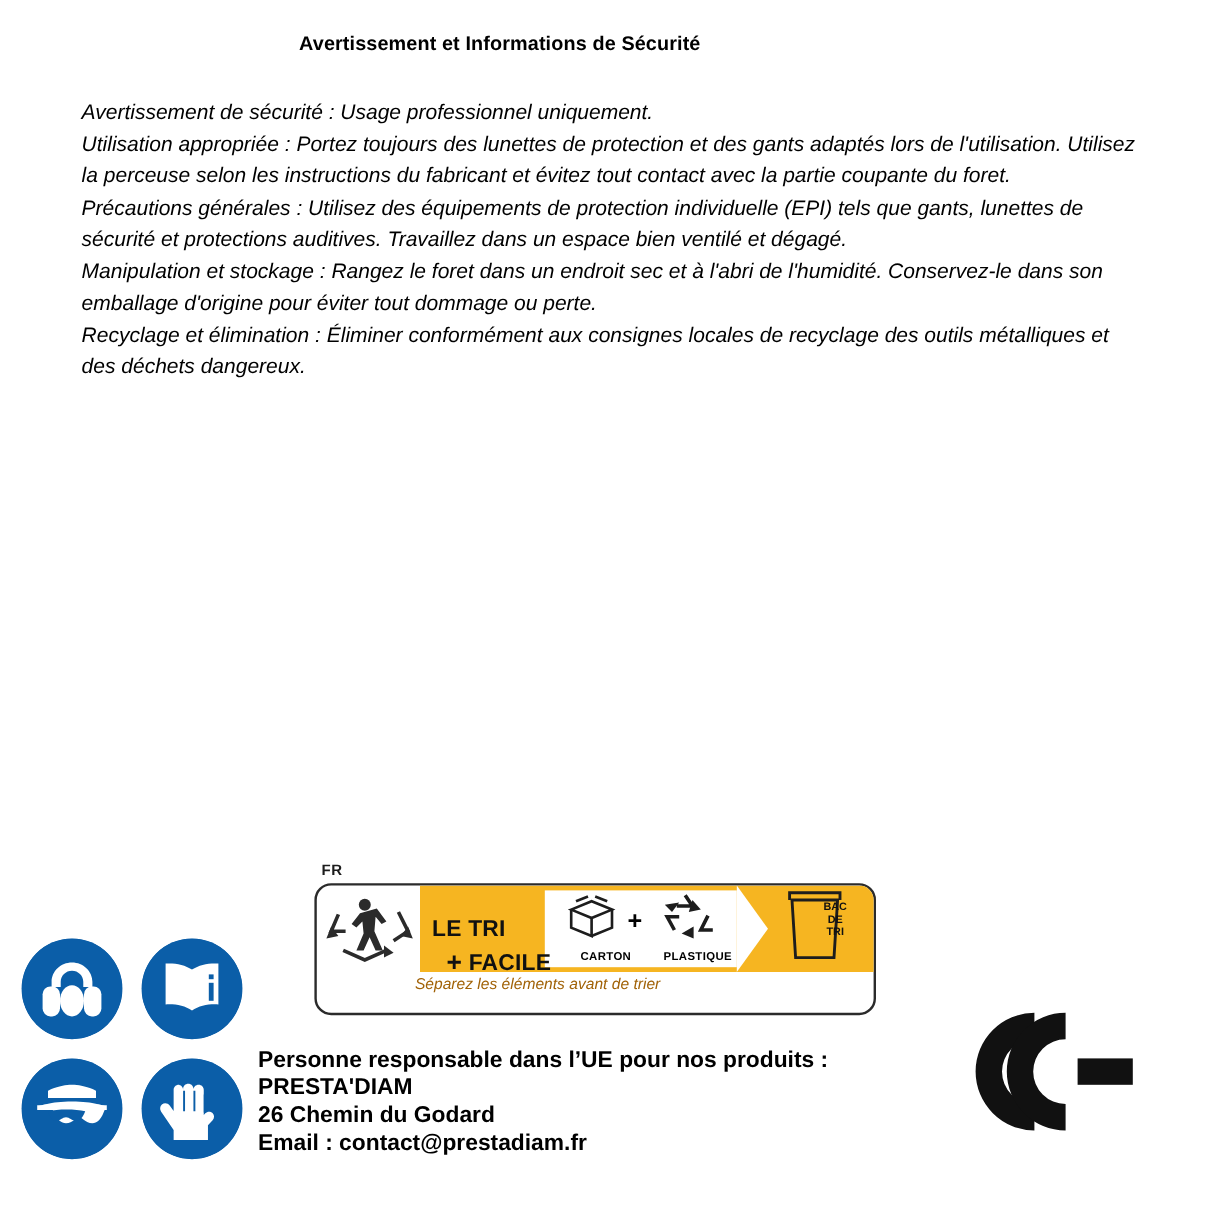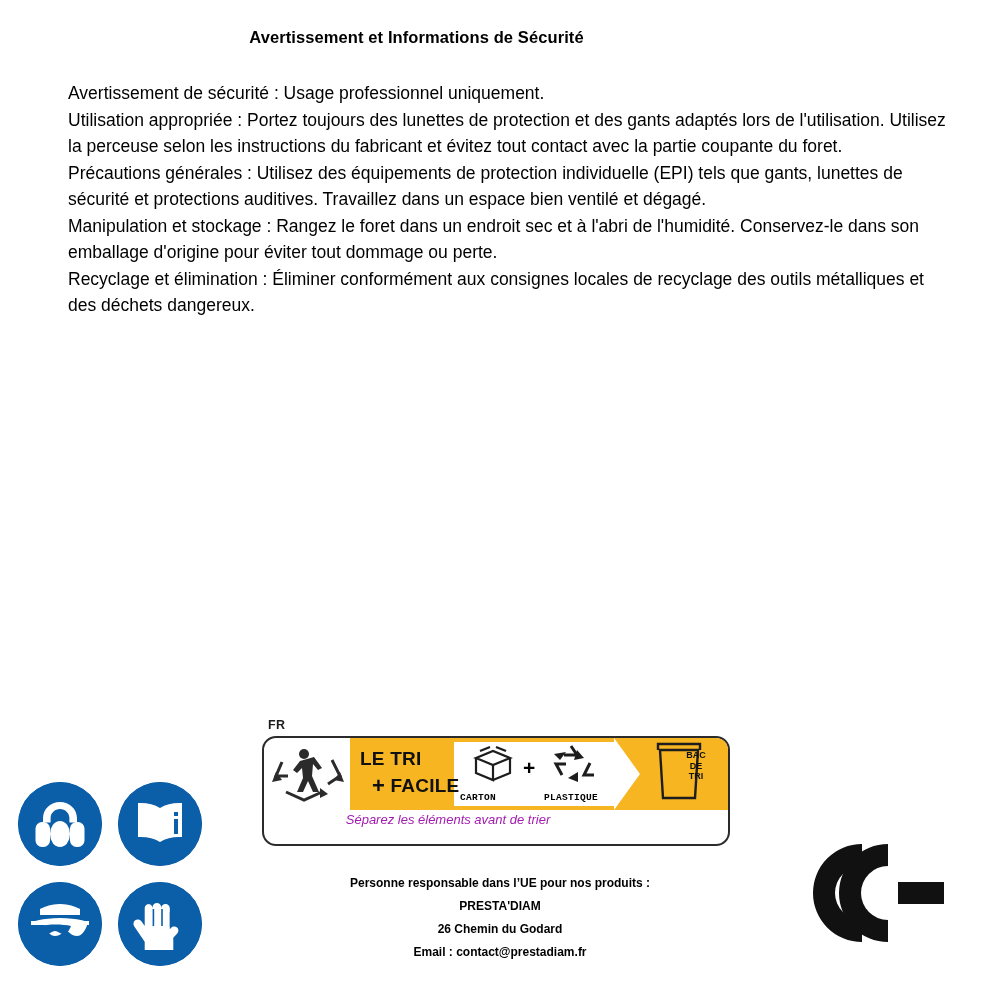--- a/index.html
+++ b/index.html
@@ -30,20 +30,21 @@
   .body-text {
     position: absolute;
     top: 80px;
     left: 68px;
     width: 880px;
     font-size: 17.5px;
     line-height: 26.5px;
   }
   .body-text p {
     margin: 0;
+    font-style: italic;
   }
   .body-text p.spacer-after {
     margin-bottom: 53px;
   }
 
   
   .picto-grid {
     position: absolute;
     left: 18px;
     top: 782px;
@@ -121,40 +122,39 @@
   .tri-man {
     position: absolute;
     left: 6px;
     top: 4px;
     width: 78px;
     height: 64px;
   }
   .tri-le-tri {
     position: absolute;
     left: 96px;
-    top: 7px;
+    top: 23px;
     width: 92px;
     font-size: 19px;
     font-weight: bold;
     color: #111;
     line-height: 27px;
     letter-spacing: 0.2px;
   }
   .tri-le-tri .row2 { white-space: nowrap; margin-left: 12px; }
   .tri-plus-big {
     font-size: 22px;
     font-weight: bold;
     vertical-align: -1px;
   }
   .tri-mat {
     position: absolute;
     top: 4px;
     width: 66px;
-    text-align: left;
-    font-family: Liberation Mono, monospace;
+    text-align: right;
   }
   .tri-mat .cap {
     font-size: 9.5px;
     font-weight: bold;
     letter-spacing: 0.3px;
     margin-top: 1px;
   }
   .tri-mat.carton { left: 196px; }
   .tri-mat.plastique { left: 280px; }
   .tri-plus-mid {
@@ -183,31 +183,31 @@
     color: #111;
   }
   .tri-footer {
     position: absolute;
     left: 0;
     top: 74px;
     width: 368px;
     text-align: center;
     font-size: 13px;
     font-style: italic;
-    color: #a21caf;
+    color: #a16207;
   }
 
   
   .resp-block {
     position: absolute;
     left: 215px;
     top: 872px;
     width: 570px;
-    text-align: center;
-    font-size: 12px;
+    text-align: left;
+    font-size: 19px;
     font-weight: bold;
     line-height: 23px;
   }
   .resp-block div { white-space: nowrap; }
 
   
   .ce-mark {
     position: absolute;
     left: 800px;
     top: 838px;

